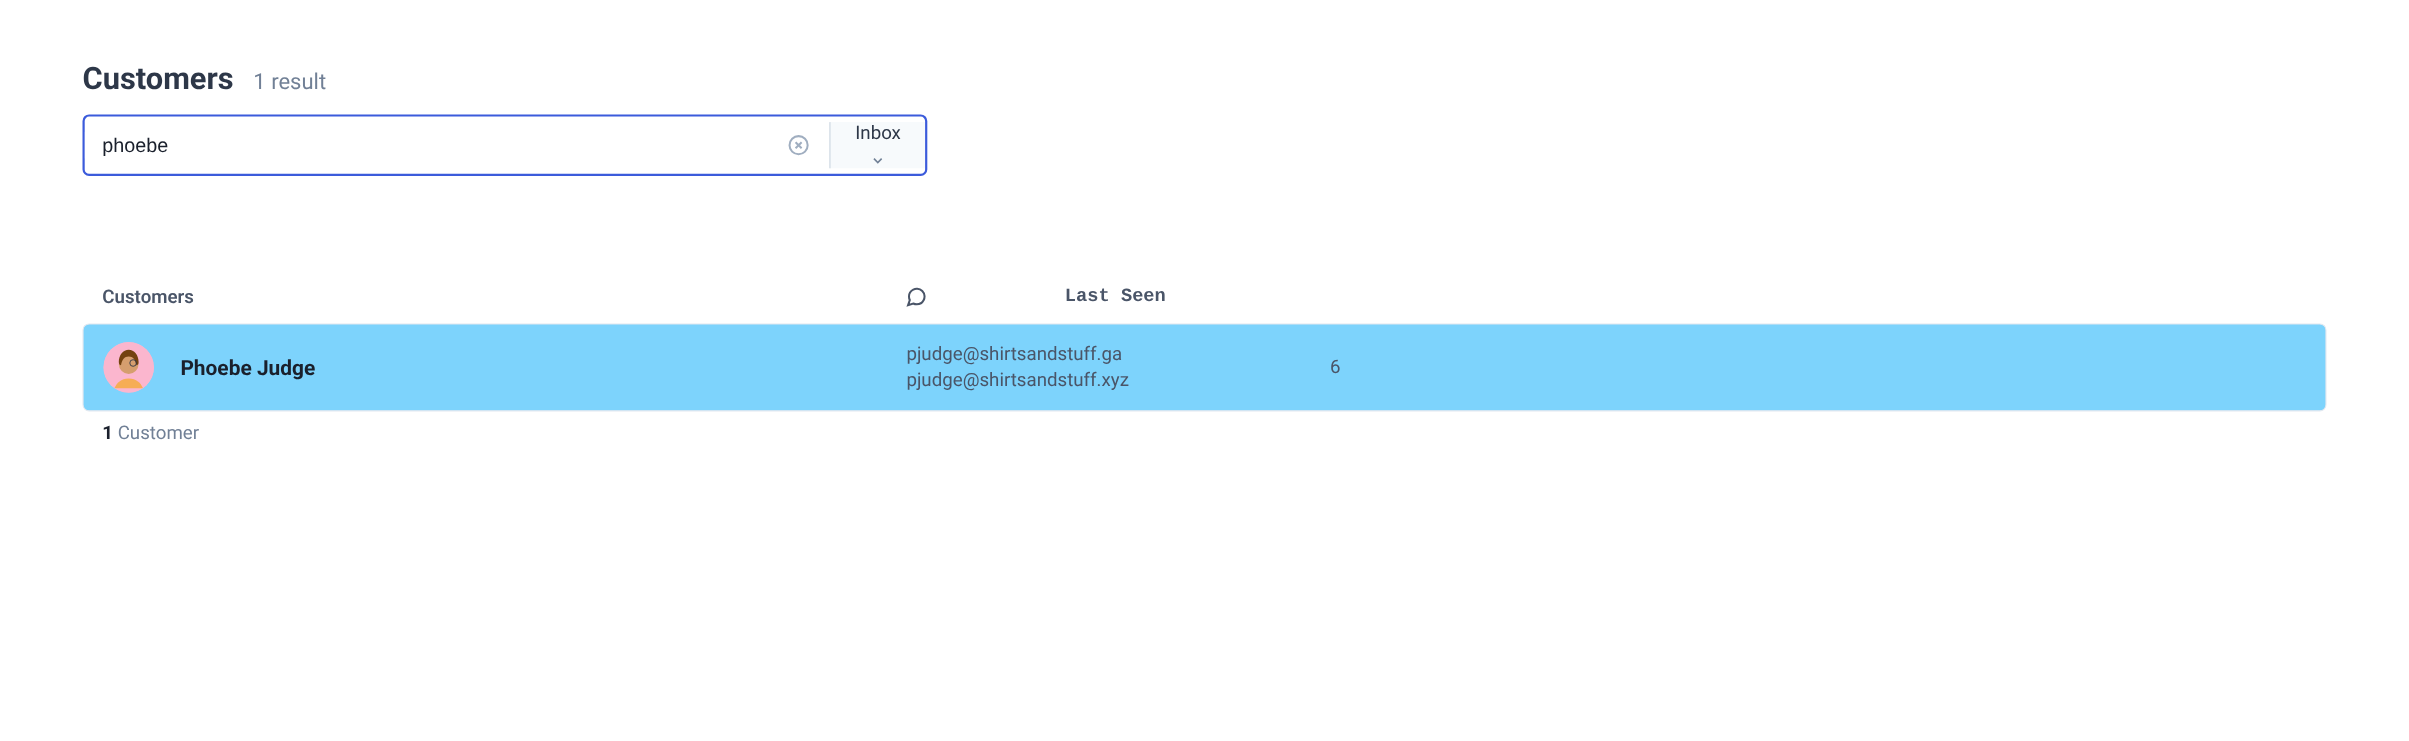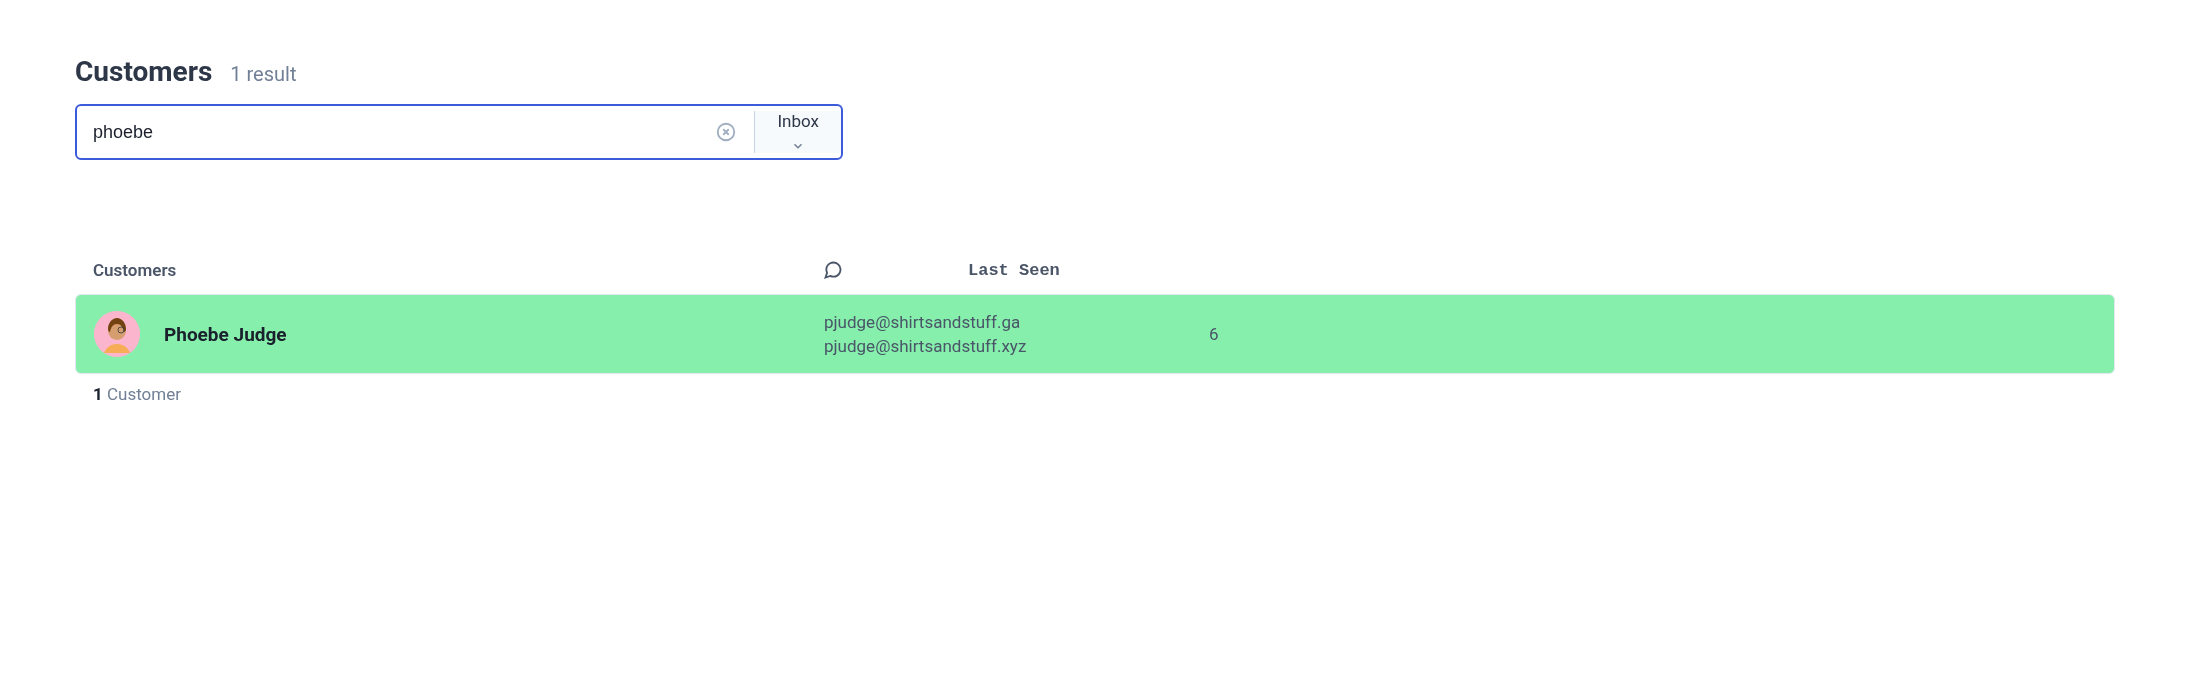--- a/index.html
+++ b/index.html
@@ -91,21 +91,21 @@
     .col-customers { flex: 0 0 730px; }
     .col-email { flex: 0 0 385px; }
     .col-count { flex: 0 0 145px; display: flex; align-items: center; }
     .col-lastseen { flex: 1; font-family: Liberation Mono, monospace; }
     .table-row {
       display: flex;
       align-items: center;
       padding: 16px 18px;
       border: 1px solid #e2e8f0;
       border-radius: 6px;
-      background: #86efac;
+      background: #7dd3fc;
       cursor: pointer;
     }
     .customer-cell {
       flex: 0 0 730px;
       display: flex;
       align-items: center;
       gap: 24px;
     }
     .avatar {
       width: 46px;

